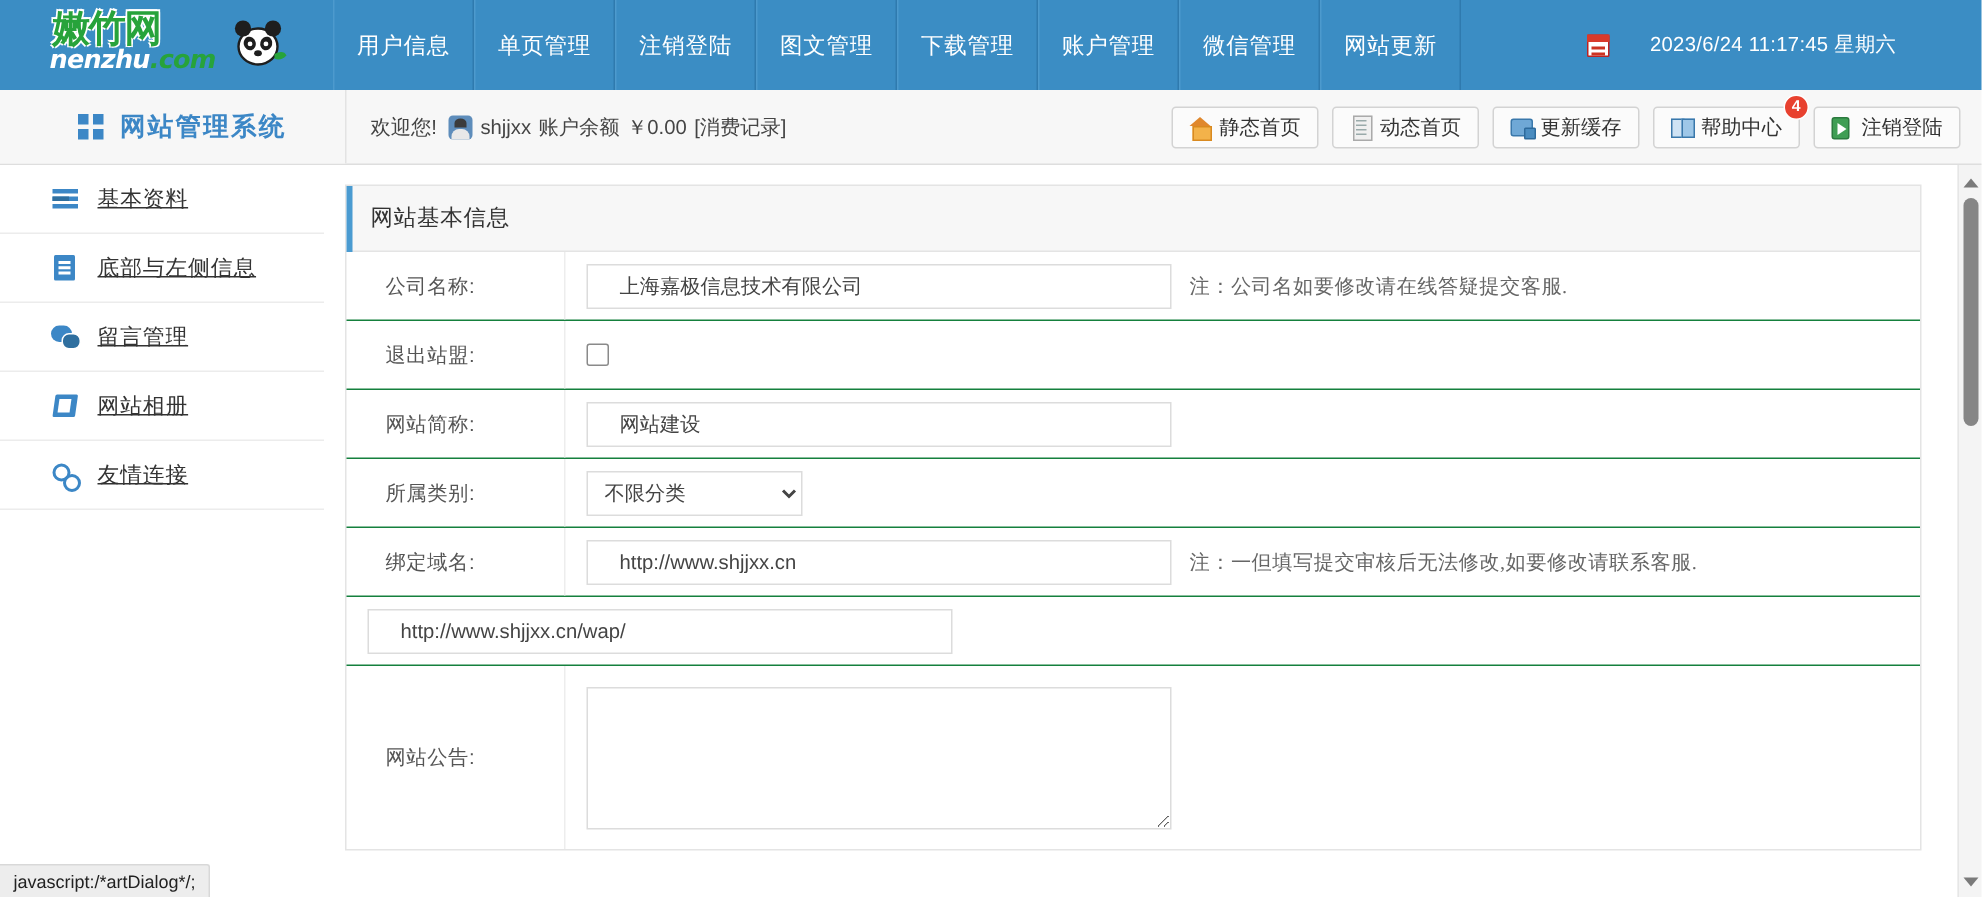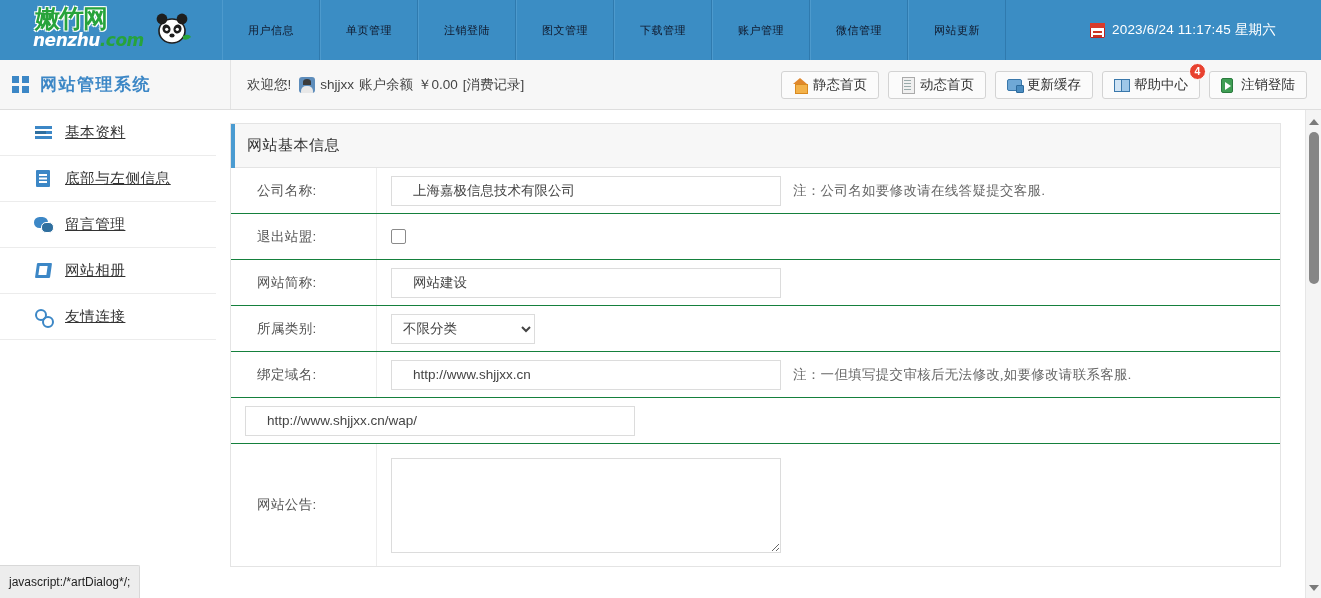--- a/index.html
+++ b/index.html
@@ -48,24 +48,24 @@
   }
   .logo-en .dot { color: #27a33b; }
   .panda {
     position: absolute; right: 2px; top: 4px;
     width: 42px; height: 42px;
   }
 
   .nav-tabs { display: flex; align-items: stretch; }
   .nav-tab {
     position: relative;
-    padding: 0 25px;
+    padding: 0 15px;
     display: flex; align-items: center; justify-content: center;
-    color: #0f172a;
-    font-size: 11px;
+    color: #ffffff;
+    font-size: 15px;
     letter-spacing: 0.5px;
     border-left: 1px solid #4d9acd;
     border-right: 1px solid #2f7aae;
     cursor: pointer;
     background: #3b8dc4;
   }
   .nav-tab.active {
     background: #2c7cb0;
     border-left: 1px solid #2c7cb0;
     border-right: 1px solid #2c7cb0;
@@ -79,20 +79,21 @@
     border-right: 7px solid transparent;
     border-bottom: 7px solid #ffffff;
   }
   .nav-clock {
     display: flex; align-items: center;
     color: #ffffff;
     font-size: 13.5px;
     padding-left: 84px;
     letter-spacing: 0.2px;
     white-space: nowrap;
+    gap: 20px;
   }
   .cal-icon {
     width: 15px; height: 15px; margin-right: 7px;
     position: relative; display: inline-block;
     background: #ffffff;
     border: 1px solid #bb2222;
     border-radius: 1px;
   }
   .cal-icon::before {
     content: ""; position: absolute; left: -1px; top: -1px; right: -1px;
@@ -108,21 +109,21 @@
   .welcome {
     position: absolute; top: 60px; left: 0;
     width: 1321px; height: 50px;
     background: #f7f7f7;
     border-bottom: 1px solid #dedede;
     display: flex; align-items: center;
   }
   .brandcell {
     width: 231px; height: 49px;
     display: flex; align-items: center;
-    padding-left: 12px;
+    padding-left: 52px;
     background: #f7f7f7;
     border-right: 1px solid #e3e3e3;
   }
   .grid-icon {
     width: 17px; height: 17px; margin-right: 11px;
     display: grid; grid-template-columns: 7px 7px; grid-template-rows: 7px 7px;
     gap: 3px;
   }
   .grid-icon i { background: #3c87c6; display: block; }
   .brandtitle {
@@ -401,21 +402,21 @@
   .vs-thumb {
     position: absolute; left: 3px; top: 22px;
     width: 10px; height: 152px;
     background: #868686; border-radius: 5px;
     cursor: pointer;
   }
 
   
   .statusbar {
     position: absolute; left: 0; bottom: 0;
-    height: 33px;
+    height: 22px;
     background: #ededed;
     border-top: 1px solid #d8d8d8;
     border-right: 1px solid #d8d8d8;
     display: flex; align-items: center;
     padding: 0 9px;
     font-size: 12px; color: #222;
     font-family: "Liberation Sans", "DejaVu Sans", sans-serif;
     z-index: 20;
     border-top-right-radius: 2px;
   }

